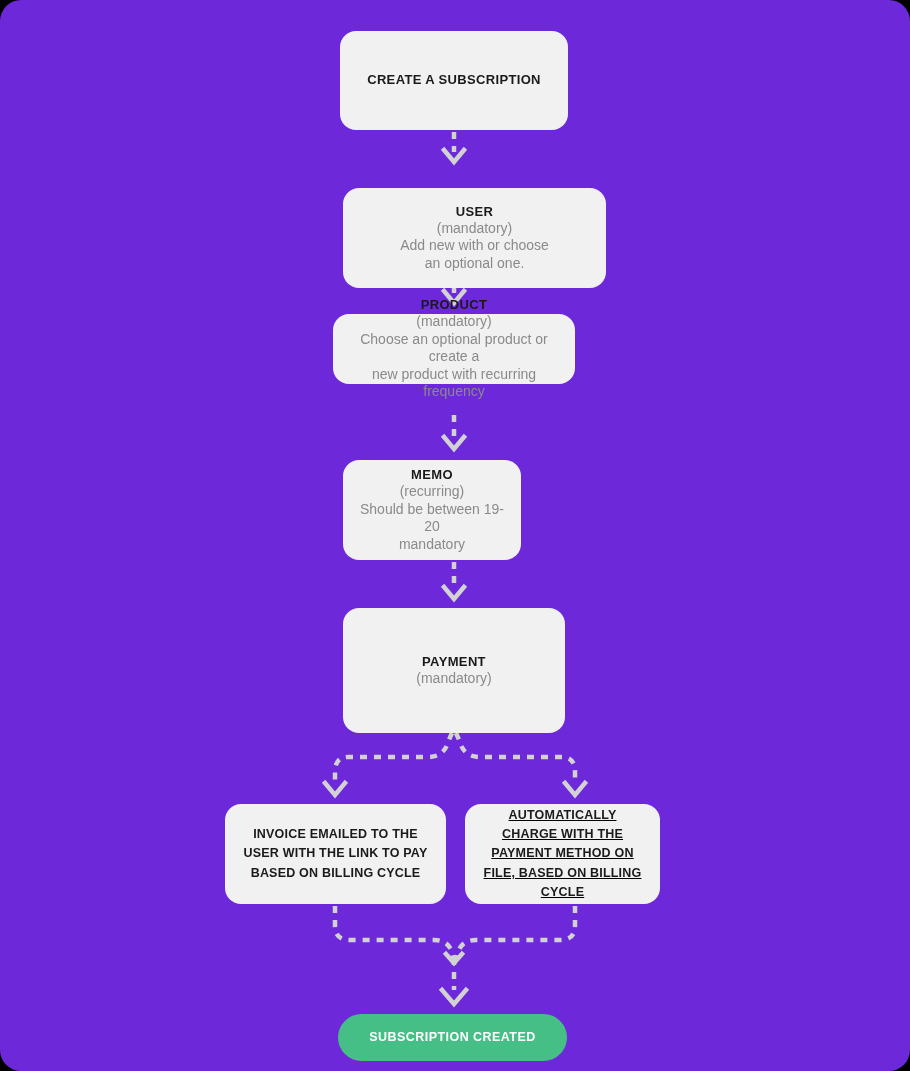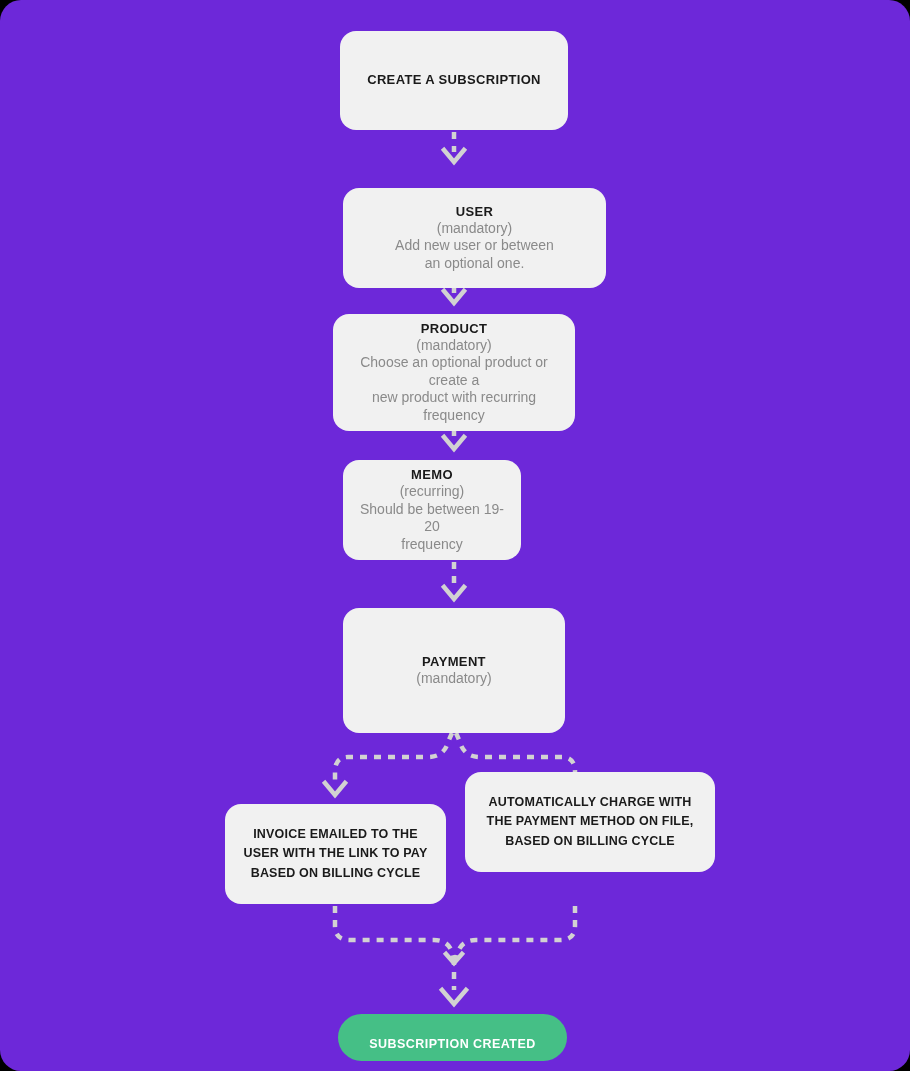--- a/index.html
+++ b/index.html
@@ -59,21 +59,20 @@
     color: #8A8A8A;
     font-size: 14px;
     line-height: 1.25;
     font-weight: normal;
     text-align: center;
   }
   .node-desc .desc-line { display: block; }
   .node.terminal {
     background: #45BF86;
     border-radius: 999px;
-    justify-content: flex-end;
   }
   .node.terminal .node-title {
     color: #FFFFFF;
     font-size: 12.5px;
     letter-spacing: 0.45px;
   }
 </style>
 </head>
 <body>
 
@@ -116,55 +115,55 @@
   </svg>
 
   <div class="node" style="left:340px; top:31px; width:228px; height:99px;">
     <div class="node-title">CREATE A SUBSCRIPTION</div>
   </div>
 
   <div class="node" style="left:343px; top:188px; width:263px; height:100px;">
     <div class="node-title">USER</div>
     <div class="node-desc">
       <span class="desc-line">(mandatory)</span>
-      <span class="desc-line">Add new user or between</span>
+      <span class="desc-line">Add new with or choose</span>
       <span class="desc-line">an optional one.</span>
     </div>
   </div>
 
-  <div class="node" style="left:333px; top:314px; width:242px; height:117px;">
+  <div class="node" style="left:333px; top:314px; width:242px; height:70px;">
     <div class="node-title">PRODUCT</div>
     <div class="node-desc">
       <span class="desc-line">(mandatory)</span>
       <span class="desc-line">Choose an optional product or create a</span>
       <span class="desc-line">new product with recurring frequency</span>
     </div>
   </div>
 
   <div class="node" style="left:343px; top:460px; width:178px; height:100px;">
     <div class="node-title">MEMO</div>
     <div class="node-desc">
       <span class="desc-line">(recurring)</span>
       <span class="desc-line">Should be between 19-20</span>
-      <span class="desc-line">frequency</span>
+      <span class="desc-line">mandatory</span>
     </div>
   </div>
 
   <div class="node" style="left:343px; top:608px; width:222px; height:125px;">
     <div class="node-title">PAYMENT</div>
     <div class="node-desc">
       <span class="desc-line">(mandatory)</span>
     </div>
   </div>
 
   <div class="node" style="left:225px; top:804px; width:221px; height:100px;">
     <div class="node-title caps-wrap">INVOICE EMAILED TO THE USER WITH THE LINK TO PAY BASED ON BILLING CYCLE</div>
   </div>
 
-  <div class="node" style="left:465px; top:772px; width:250px; height:100px;">
+  <div class="node" style="left:465px; top:804px; width:195px; height:100px;text-decoration:underline;">
     <div class="node-title caps-wrap">AUTOMATICALLY CHARGE WITH THE PAYMENT METHOD ON FILE, BASED ON BILLING CYCLE</div>
   </div>
 
   <div class="node terminal" style="left:338px; top:1014px; width:229px; height:47px;">
     <div class="node-title">SUBSCRIPTION CREATED</div>
   </div>
 
 </div>
 
 </body></html>

